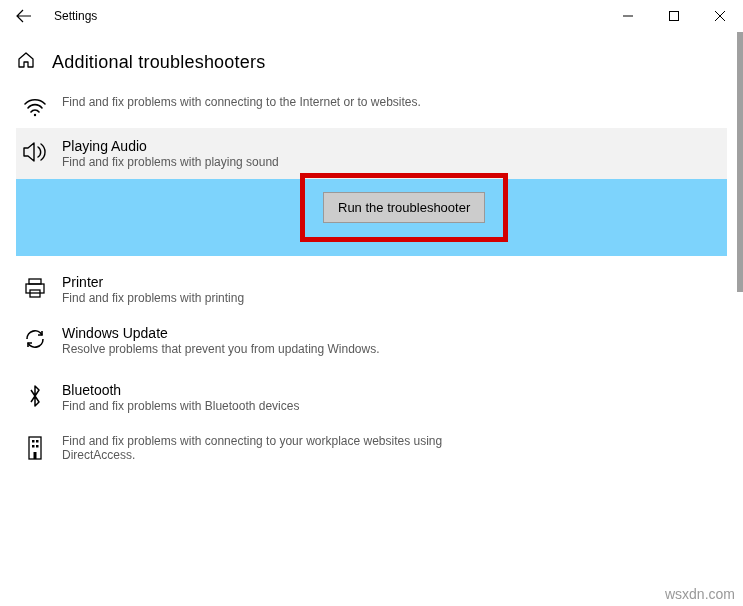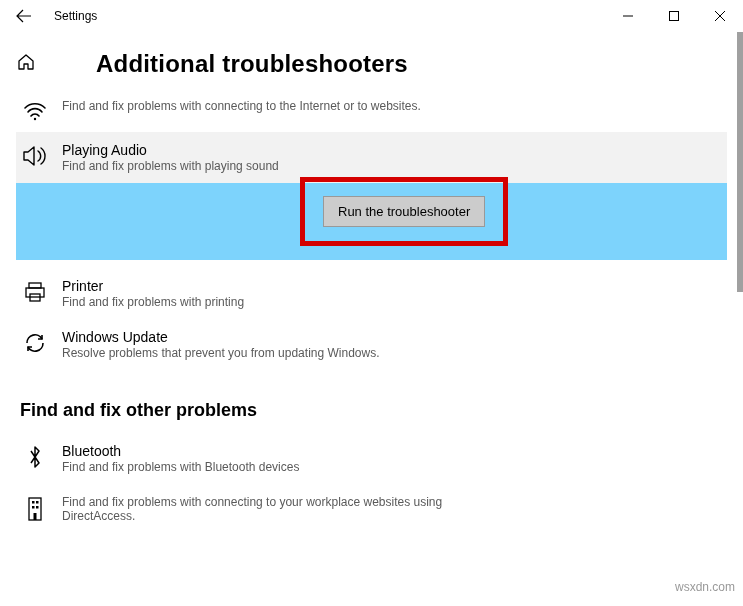--- a/index.html
+++ b/index.html
@@ -42,25 +42,24 @@
   overflow-y: hidden;
 }
 .header-row {
   display: flex;
   align-items: center;
   gap: 14px;
   margin-bottom: 10px;
 }
 .home-icon { width: 22px; }
 .page-title {
-  font-weight: 700;
-  font-size: 24px;
+  font-weight: 400;
+  font-size: 18px;
   color: #000;
   letter-spacing: 0.2px;
-  margin-left: 44px;
 }
 .ts-list { margin-top: 6px; }
 .ts-item {
   display: flex;
   align-items: flex-start;
   gap: 14px;
   padding: 10px 6px 10px 6px;
 }
 .ts-item.selected-bg {
   background: #f2f2f2;
@@ -112,22 +111,22 @@
   position: absolute;
   right: 0;
   top: 32px;
   width: 6px;
   height: 260px;
   background: #a0a0a0;
 }
 .watermark {
   position: absolute;
   right: 8px;
-  bottom: 12px;
-  font-size: 12px;
+  bottom: 4px;
+  font-size: 14px;
   color: #999;
 }
 </style>
 </head>
 <body>
 
 <div class="titlebar">
   <div class="back-btn">
     <svg width="16" height="16" viewBox="0 0 16 16">
         <path d="M7 2 L1 8 L7 14 M1 8 H15" stroke="#000" stroke-width="1.2" fill="none"></path>
@@ -218,21 +217,20 @@
           </svg>
       </span>
       <div class="ts-text">
         <div class="ts-name">Windows Update</div>
         <div class="ts-desc">Resolve problems that prevent you from updating Windows.</div>
       </div>
     </div>
 
   </div>
 
-  <h2 class="section-heading">Find and fix other problems</h2>
 
   <div class="ts-list">
     <div class="ts-item">
       <span class="ts-icon">
         <svg width="16" height="26" viewBox="0 0 16 26">
             <path d="M4 6 L12 18 L8 22 V2 L12 6 L4 18" stroke="#000" stroke-width="1.5" fill="none" stroke-linejoin="round"></path>
           </svg>
       </span>
       <div class="ts-text">
         <div class="ts-name">Bluetooth</div>

